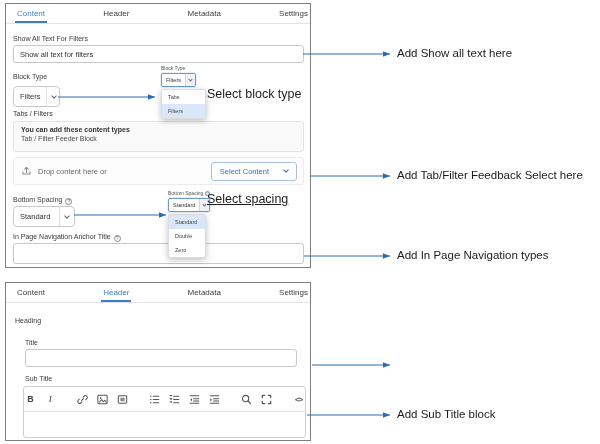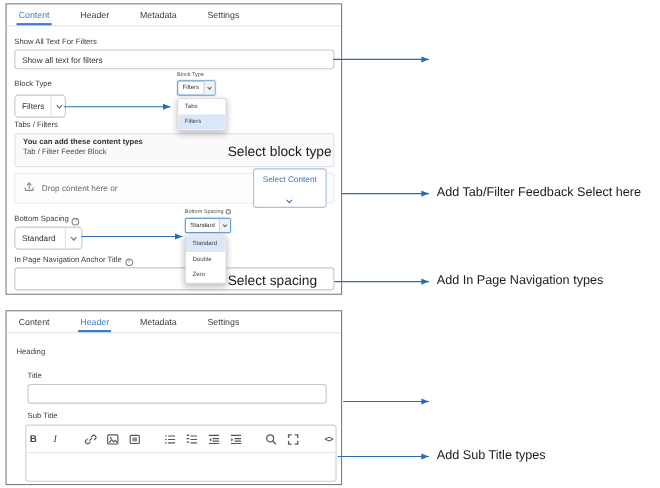--- a/index.html
+++ b/index.html
@@ -4,21 +4,21 @@
 <style>
   * { margin:0; padding:0; box-sizing:border-box; }
   html,body { background:#fff; }
   body { font-family:"Liberation Sans", sans-serif; color:#333; }
   .stage { position:relative; width:600px; height:444px; background:#fff; overflow:hidden; }
 
   .panel { position:absolute; background:#fff; border:1.5px solid #7e7e7e; }
   .panel-top { left:5px; top:3px; width:306px; height:265px; }
   .panel-bottom { left:5px; top:282px; width:306px; height:159px; overflow:hidden; }
 
-  .tabs { display:flex; gap:24px; padding:4px 0 0 9px; border-bottom:1px solid #e4e4e4; }
+  .tabs { display:flex; gap:24px; padding:4px 0 0 9px; border-bottom:1px solid #e4e4e4;justify-content:space-between; }
   .tab { font-size:8px; color:#3c4043; padding:1px 2px 3px 2px; cursor:pointer; }
   .tab.active { color:#3e7cc7; border-bottom:2px solid #3e7cc7; }
 
   .abs { position:absolute; }
   .lbl { font-size:7px; color:#3a3a3a; white-space:nowrap; }
   .help { display:inline-block; width:7px; height:7px; border:1px solid #888; border-radius:50%;
           font-size:5px; line-height:5.5px; text-align:center; color:#666; margin-left:3px; vertical-align:-1px; }
   .inp { position:absolute; border:1px solid #c8c8c8; border-radius:3px; background:#fff;
          font-size:7.5px; color:#333; padding:0 6px; font-family:"Liberation Sans",sans-serif; }
   .dd { position:absolute; display:flex; align-items:center; justify-content:space-between;
@@ -31,38 +31,38 @@
 
   .infobox { position:absolute; background:#fafafa; border:1px solid #e3e3e3; border-radius:3px; padding:4px 7px; }
   .infobox .l1 { font-size:7px; font-weight:700; color:#333; margin-bottom:2px; }
   .infobox .l2 { font-size:7px; color:#4a4a4a; }
 
   .dropbox { position:absolute; background:#fdfdfd; border:1px solid #ececec; border-radius:3px;
              display:flex; align-items:center; padding:0 7px; }
   .droptext { font-size:7.5px; color:#666; margin-left:6px; }
   .selbtn { position:absolute; right:6px; display:flex; align-items:center; gap:15px; 
             border:1px solid #a8c1e0; border-radius:3px; background:#fff; color:#3a6fbe;
-            font-size:7.5px; padding:4px 8px; cursor:pointer;flex-direction:column; }
+            font-size:7.5px; padding:4px 8px; cursor:pointer; }
 
   .popup { position:absolute; z-index:3; }
   .tinylbl { font-size:5px; color:#555; margin-bottom:2px; white-space:nowrap; }
   .tinyhelp { display:inline-block; width:5px; height:5px; border:0.8px solid #888; border-radius:50%;
               font-size:3.5px; line-height:4px; text-align:center; color:#666; margin-left:2px; vertical-align:0; }
   .minisel { display:flex; align-items:stretch; border:1px solid #6b9bd2; border-radius:2px; background:#fff;
              width:max-content; box-shadow:0 0 0 1px rgba(107,155,210,.15); }
   .minisel .mval { font-size:5.5px; color:#333; padding:3px 4px; }
   .minisel .mchev { border-left:1px solid #c9d6e8; background:#eef1f5; display:flex; align-items:center; padding:0 3px; }
   .minisel .mchev .chev { width:3px; height:3px; }
   .pplist { margin-top:2px; background:#fff; border:1px solid #dcdcdc; border-radius:2px;
             box-shadow:0 2px 6px rgba(0,0,0,.25); overflow:hidden; }
   .pprow { font-size:5.5px; color:#444; padding:4px 6px; white-space:nowrap; cursor:pointer; }
   .pprow.sel { background:#d9e7f8; }
 
   .annot { position:absolute; font-size:11.5px; color:#1c1c1c; white-space:nowrap; z-index:6; }
-  .annot.big { font-size:12.5px;margin-top:44px; }
+  .annot.big { font-size:12.5px; }
 
   .editor { position:absolute; border:1px solid #cfcfcf; border-radius:3px; background:#fff; }
   .toolbar { height:25px; display:flex; align-items:center; justify-content:center; gap:7px;
              border-bottom:1px solid #e6e6e6; }
   .tbtn { width:15px; height:15px; display:flex; align-items:center; justify-content:center;
           color:#444; cursor:pointer; }
   .tbtn.bold { font-size:9px; font-weight:700; }
   .tbtn.italic { font-size:9px; font-style:italic; font-family:"Liberation Serif",serif; }
   .tbtn.code { font-size:8px; font-weight:700; letter-spacing:-1px; color:#555; }
   .tgap { width:6px; }
@@ -254,18 +254,19 @@
     <line x1="303" y1="54" x2="390" y2="54" stroke="#2b6cb5" stroke-width="1" marker-end="url(#ah)"></line>
     <line x1="58" y1="97" x2="155" y2="97" stroke="#2b6cb5" stroke-width="1" marker-end="url(#ah)"></line>
     <line x1="311" y1="176" x2="390" y2="176" stroke="#2b6cb5" stroke-width="1" marker-end="url(#ah)"></line>
     <line x1="74" y1="215" x2="166" y2="215" stroke="#2b6cb5" stroke-width="1" marker-end="url(#ah)"></line>
     <line x1="304" y1="256" x2="390" y2="256" stroke="#2b6cb5" stroke-width="1" marker-end="url(#ah)"></line>
     <line x1="312" y1="365" x2="390" y2="365" stroke="#2b6cb5" stroke-width="1" marker-end="url(#ah)"></line>
     <line x1="307" y1="415" x2="390" y2="415" stroke="#2b6cb5" stroke-width="1" marker-end="url(#ah)"></line>
   </svg>
 
   <div class="annot big" style="left:207px; top:87px;">Select block type</div>
-  <div class="annot big" style="left:207px; top:204px;">Select spacing</div>
+  <div class="annot big" style="left:207px; top:192px;text-decoration:underline;">Select spacing</div>
+  <div class="annot" style="left:397px; top:47px;">Add Show all text here</div>
   <div class="annot" style="left:397px; top:169px;">Add Tab/Filter Feedback Select here</div>
   <div class="annot" style="left:397px; top:249px;">Add In Page Navigation types</div>
-  <div class="annot" style="left:397px; top:408px;">Add Sub Title types</div>
+  <div class="annot" style="left:397px; top:408px;">Add Sub Title block</div>
 
 </div>
 
 </body></html>

